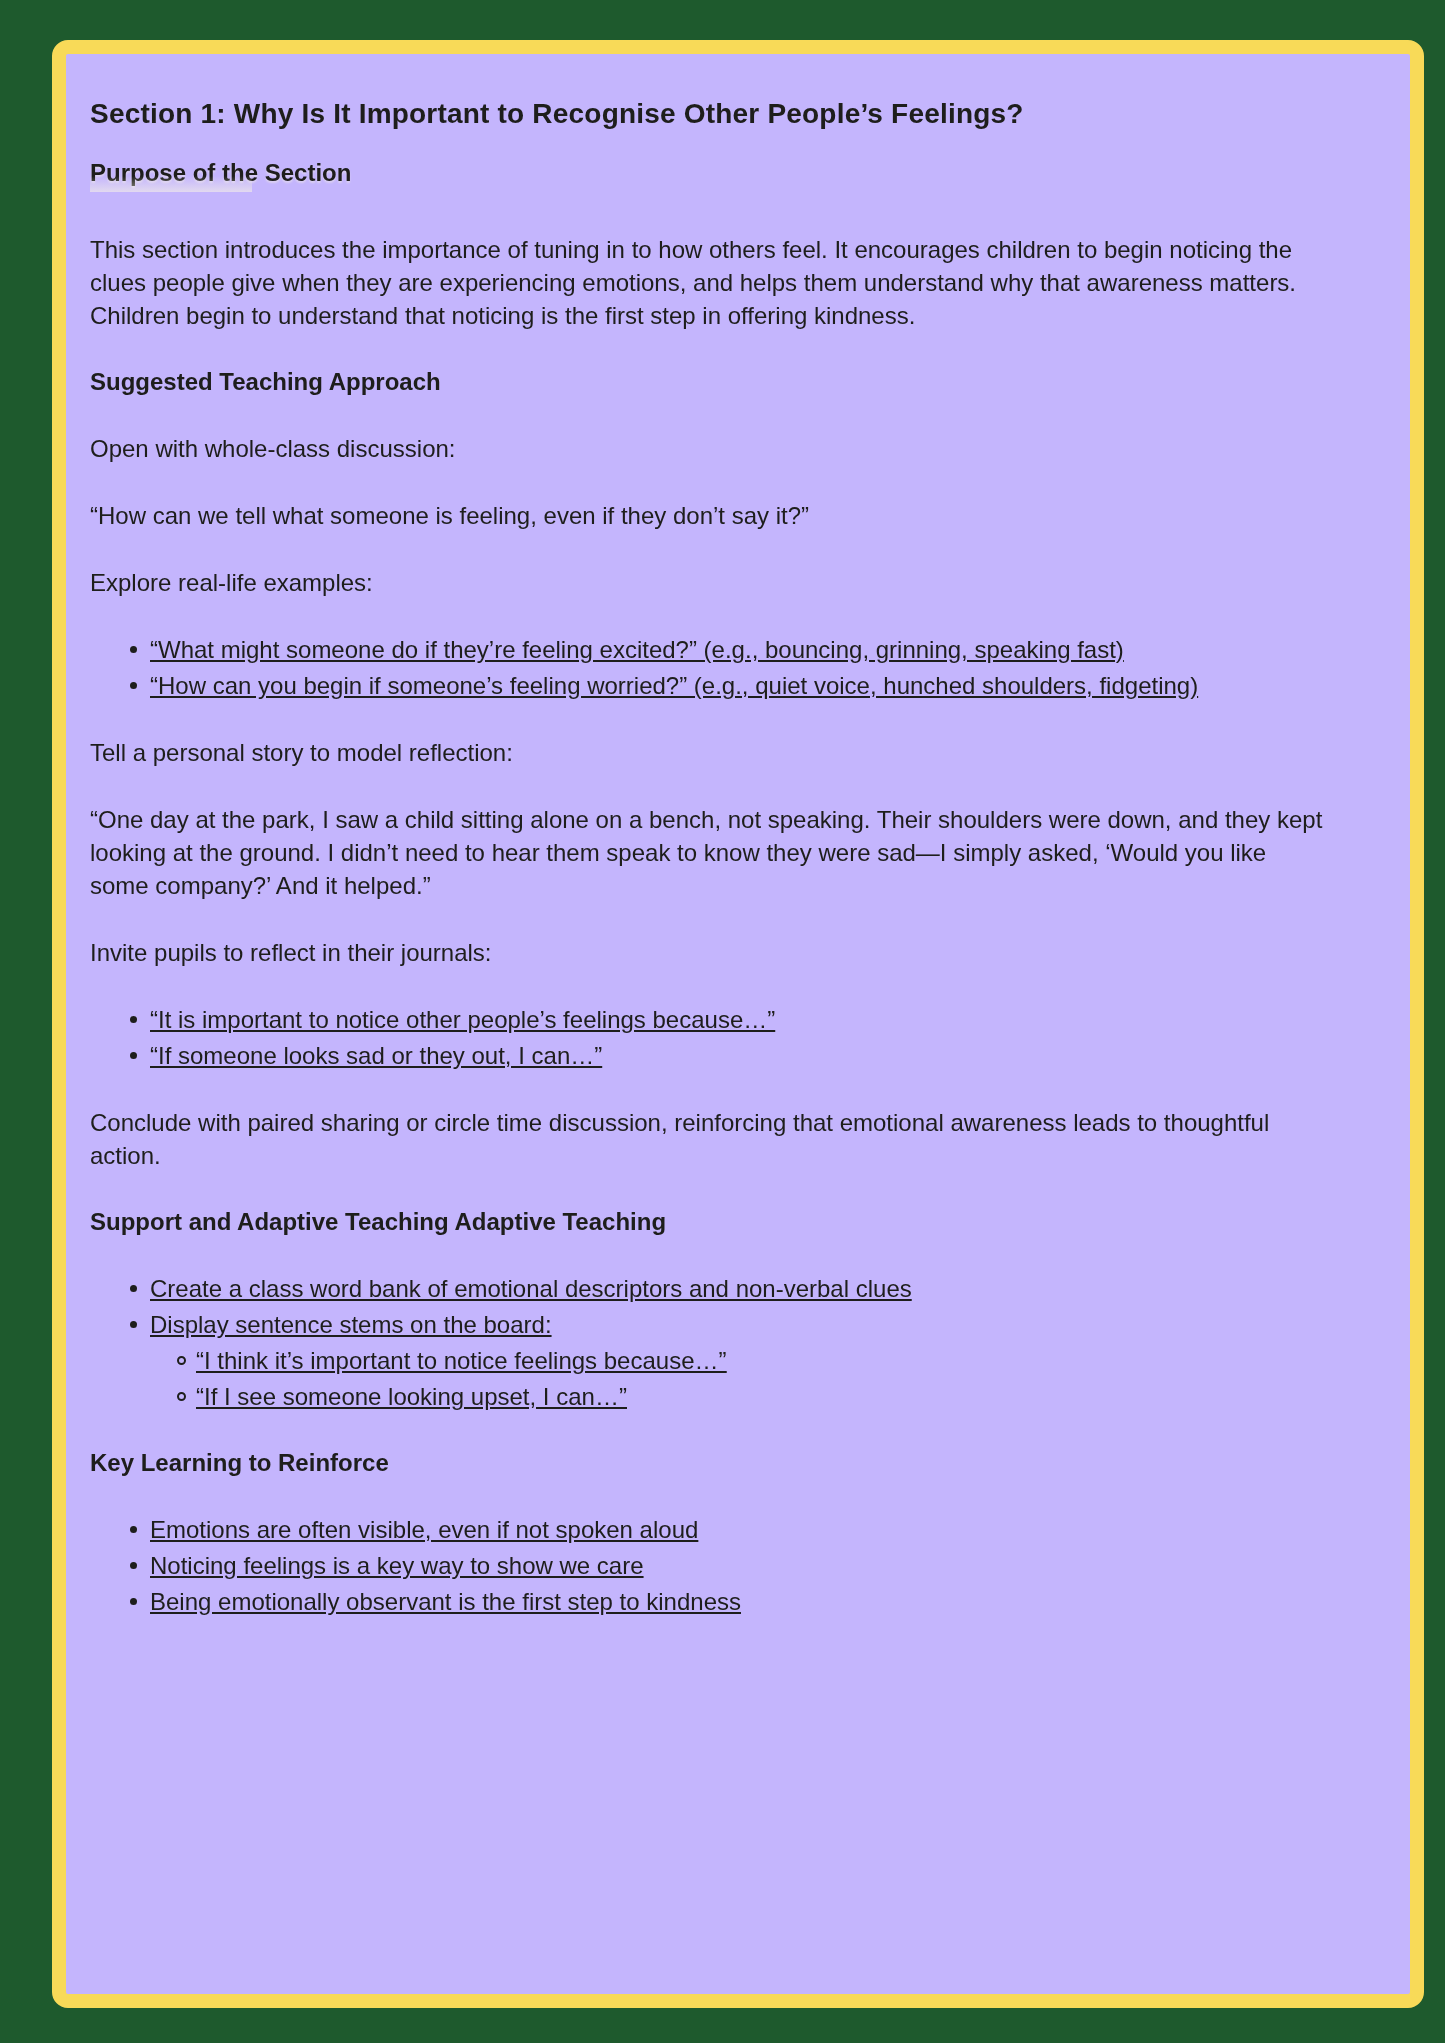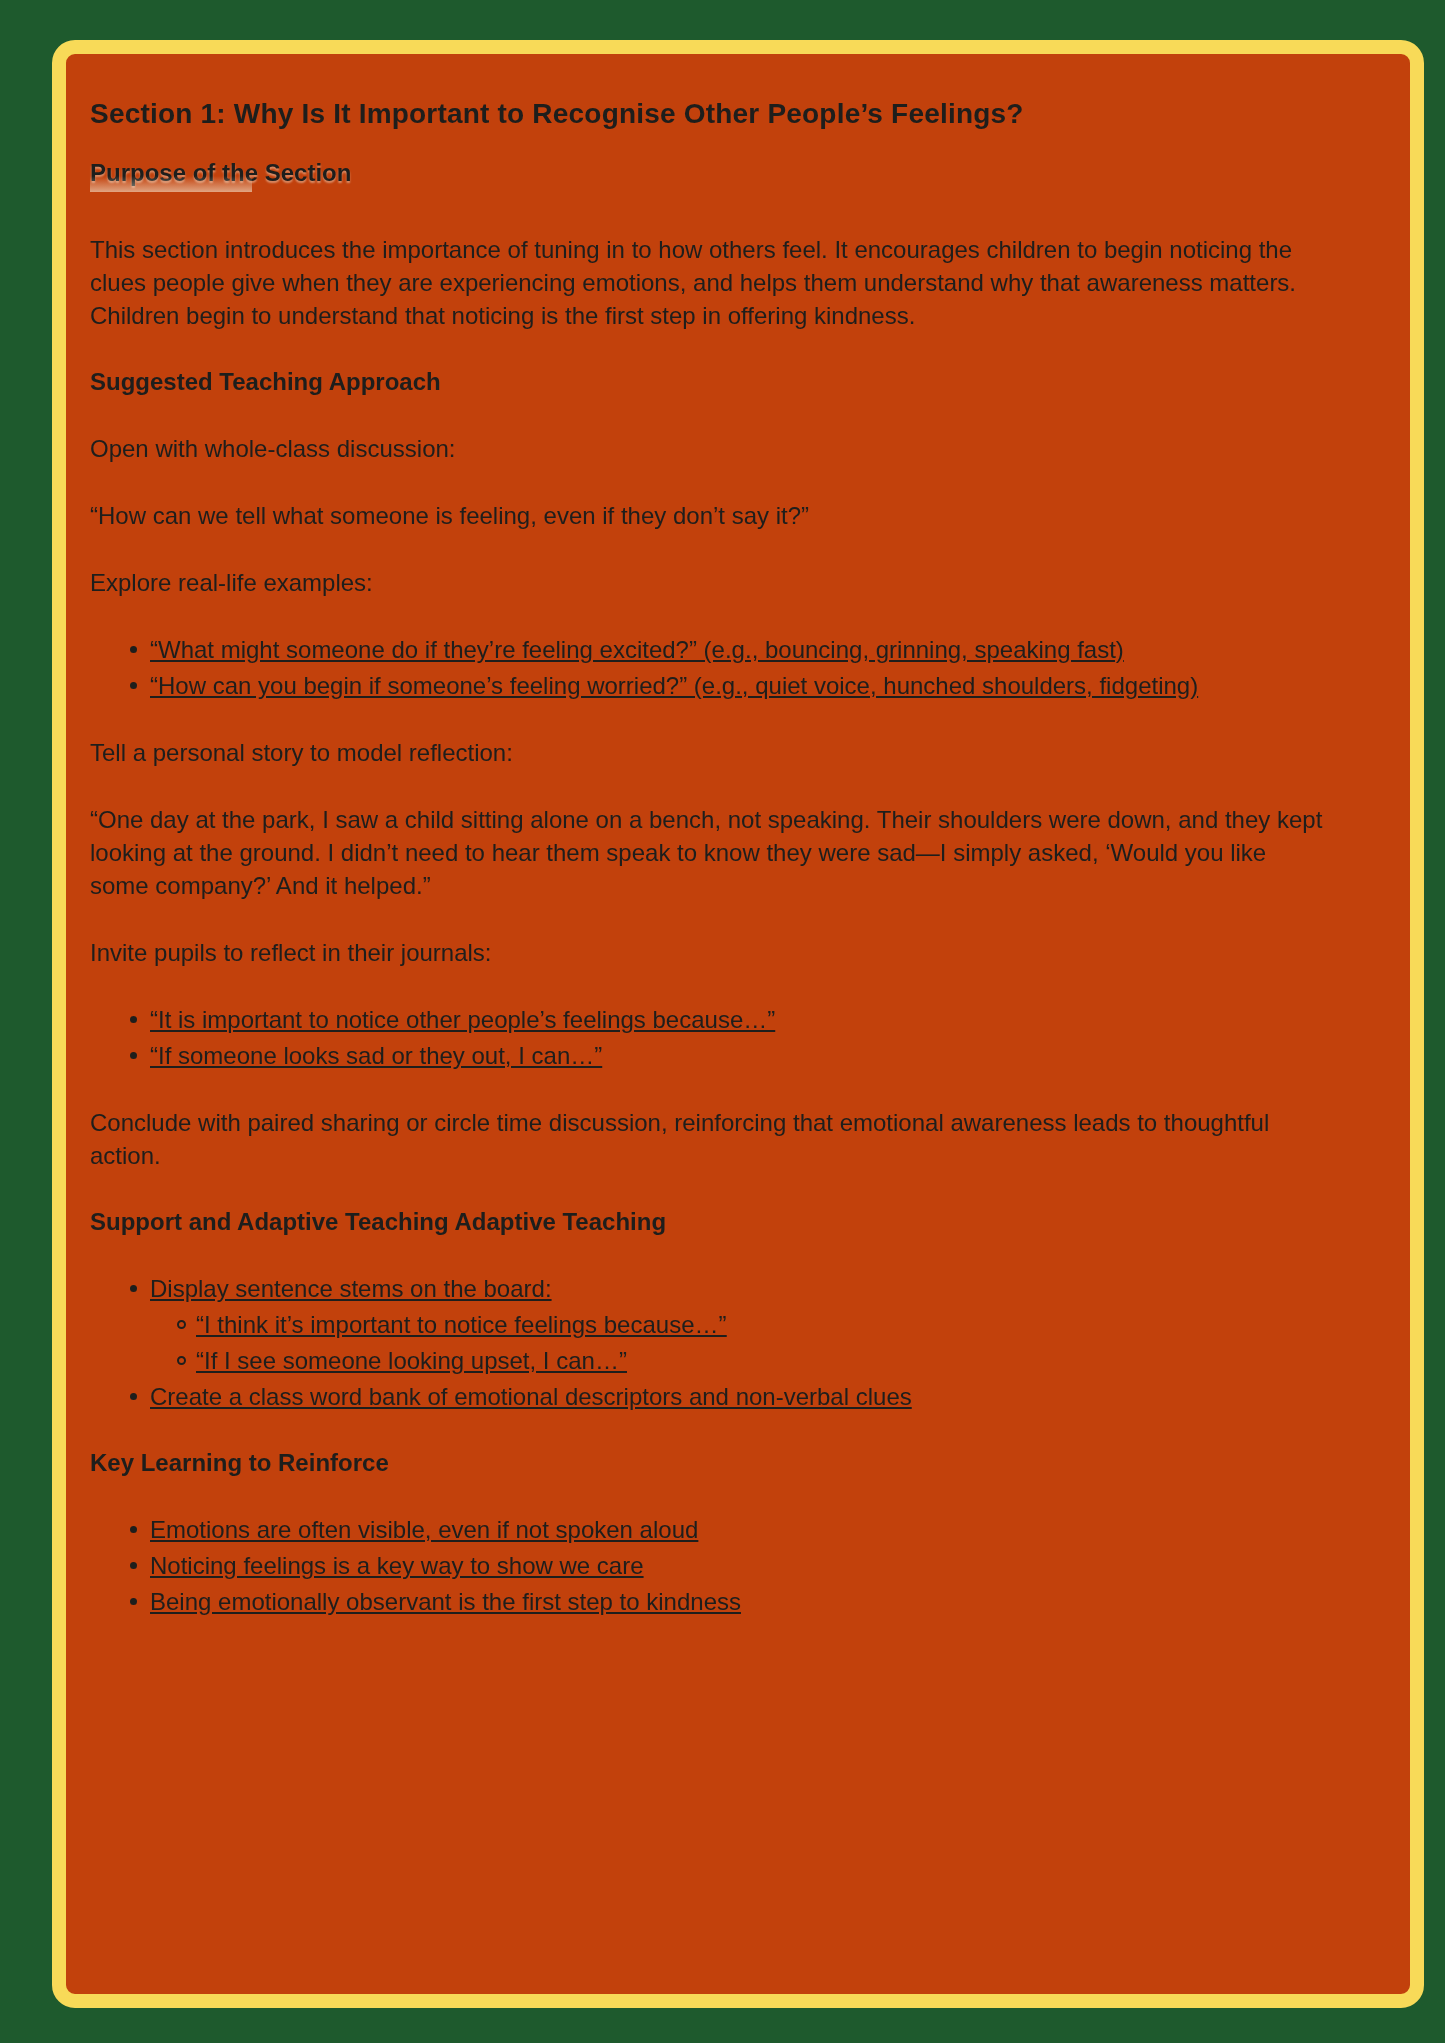--- a/index.html
+++ b/index.html
@@ -12,23 +12,23 @@
     position: relative;
     background: #1e5a2d;
     font-family: "Liberation Sans", sans-serif;
   }
   .page {
     position: absolute;
     top: 40px;
     left: 52px;
     right: 21px;
     bottom: 35px;
-    background: #c2410c;
+    background: #c4b5fd;
     border: 14px solid #f8da58;
-    border-radius: 23px;
+    border-radius: 16px;
     box-sizing: border-box;
     overflow: hidden;
   }
   .doc {
     padding: 42px 80px 0 24px;
     color: #1e1e1c;
     font-size: 24px;
     line-height: 33px;
   }
   h1 {
@@ -134,28 +134,28 @@
     <ul>
       <li>“It is important to notice other people’s feelings because…”</li>
       <li>“If someone looks sad or they out, I can…”</li>
     </ul>
 
     <p>Conclude with paired sharing or circle time discussion, reinforcing that emotional awareness leads to thoughtful action.</p>
 
     <h2>Support and Adaptive Teaching Adaptive Teaching</h2>
 
     <ul>
+      <li>Create a class word bank of emotional descriptors and non-verbal clues</li>
       <li>
         <span>Display sentence stems on the board:</span>
         <ul class="sub">
           <li>“I think it’s important to notice feelings because…”</li>
           <li>“If I see someone looking upset, I can…”</li>
         </ul>
       </li>
-      <li>Create a class word bank of emotional descriptors and non-verbal clues</li>
     </ul>
 
     <h2>Key Learning to Reinforce</h2>
 
     <ul>
       <li>Emotions are often visible, even if not spoken aloud</li>
       <li>Noticing feelings is a key way to show we care</li>
       <li>Being emotionally observant is the first step to kindness</li>
     </ul>
 

